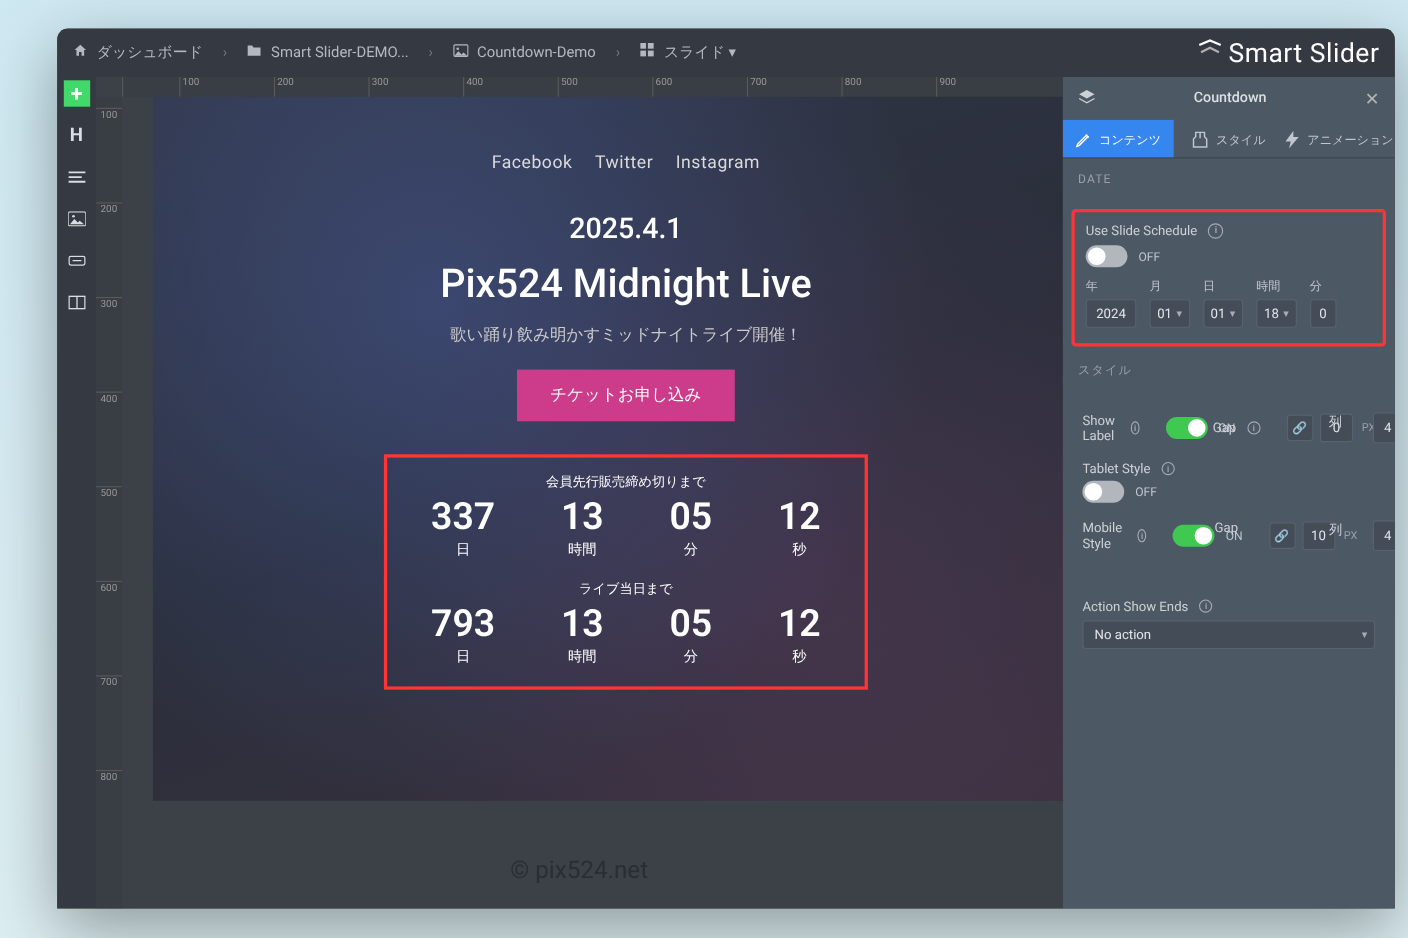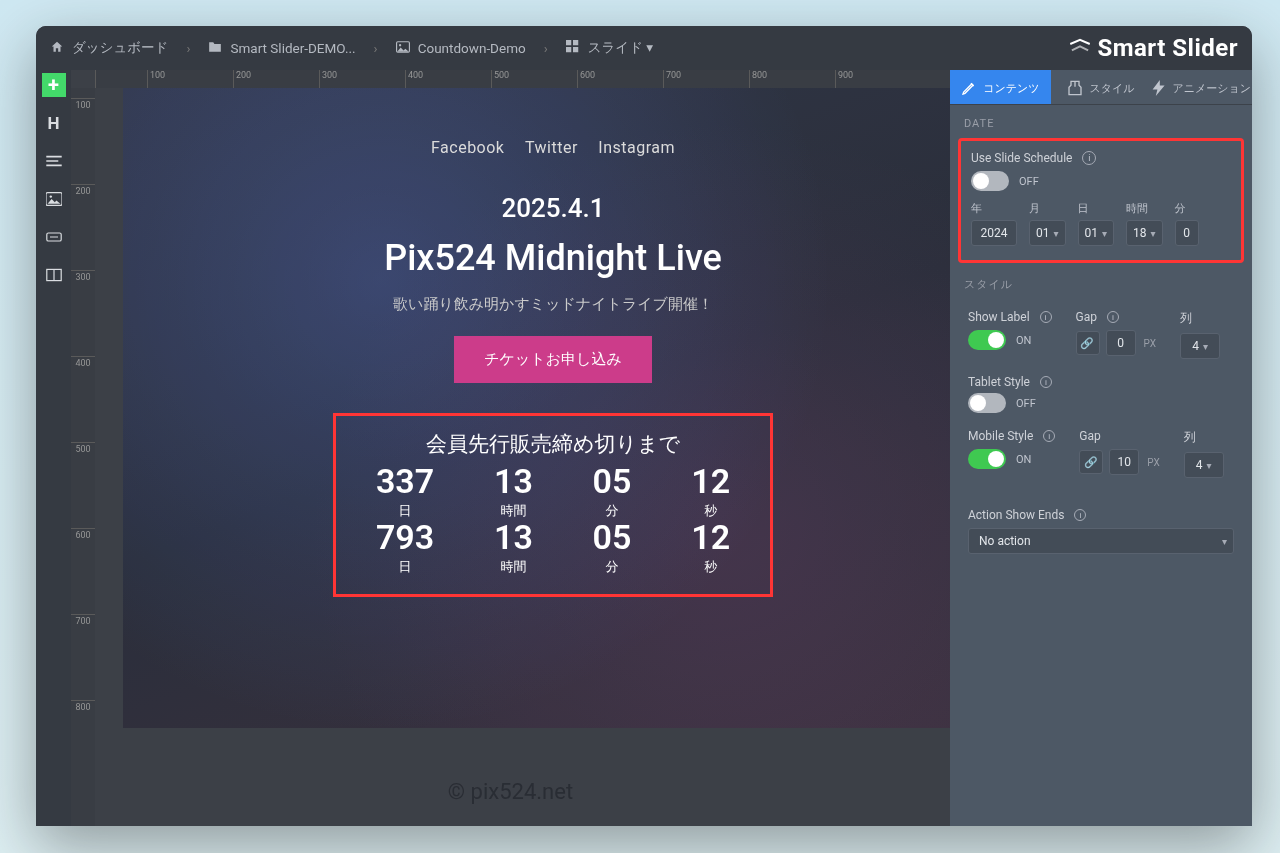--- a/index.html
+++ b/index.html
@@ -7,21 +7,21 @@
     font-family: -apple-system, BlinkMacSystemFont, "Segoe UI", Roboto, sans-serif;
     background: linear-gradient(180deg, #c8e5f0 0%, #d8ecf0 100%);
     width: 1280px;
     height: 853px;
     overflow: hidden;
     position: relative;
     color: #ccc;
   }
   .app {
     position: absolute;
-    top: 26px; left: 36px;
+    top: 26px; left: 52px;
     width: 1216px; height: 800px;
     background: #1a1f28;
     border-radius: 10px 10px 0 0;
     overflow: hidden;
     display: flex;
     flex-direction: column;
     box-shadow: 0 20px 60px rgba(0,0,0,0.4);
   }
   .topbar {
     height: 44px;
@@ -29,23 +29,23 @@
     align-items: center;
     padding: 0 14px;
     background: #1a1f28;
     color: #aab0b9;
     font-size: 13.5px;
   }
   .topbar .crumb { display: flex; align-items: center; gap: 8px; }
   .sep { color: #666; padding: 0 10px; }
   .logo-area {
     margin-left: auto;
-    display: flex; align-items: center;
+    display: flex; align-items: flex-start;
     color: #fff;
-    font-weight: 700;
+    font-weight: 400;
     font-size: 24px;
     letter-spacing: 0.5px;
   }
   .logo-area svg { margin-right: 4px; }
   .main-row { display: flex; flex: 1; min-height: 0; }
   .left-tools {
     width: 35px;
     background: #1a1f28;
     display: flex;
     flex-direction: column;
@@ -115,21 +115,21 @@
     color: #fff;
     font-size: 15px;
     padding: 14px 30px;
   }
   .countdown-box {
     margin: 30px auto 0;
     border: 3px solid #ff1a1a;
     width: 440px;
     padding: 14px 10px 18px;
   }
-  .cd-title { font-size: 21px; margin-bottom: 6px; }
+  .cd-title { font-size: 12px; margin-bottom: 6px; }
   .cd-row { display: flex; justify-content: space-around; }
   .cd-item .num { font-size: 34px; font-weight: 600; line-height: 1; }
   .cd-item .lab { font-size: 13px; margin-top: 4px; }
   .cd-title2 { margin-top: 18px; }
   .watermark {
     position: absolute;
     left: 50%; transform: translateX(-50%);
     bottom: 22px;
     font-size: 22px;
     color: #0c1018;
@@ -159,21 +159,21 @@
     align-items: center;
     justify-content: center;
     padding: 10px 0 8px;
     gap: 6px;
     font-size: 11px;
     color: #b8bec8;
   }
   .rp-tab.active { background: #1a76ec; color: #fff; }
   .rp-section-lab { padding: 12px 14px 6px; font-size: 11px; letter-spacing: 1px; color: #8c929d; }
   .rp-group {
-    margin: 2px 8px 10px;
+    margin: 15px 8px 10px;
     padding: 10px 10px 14px;
     border-radius: 4px;
   }
   .rp-group.highlight { border: 3px solid #ff1a1a; }
   .field-label { font-size: 12px; color: #c8ccd3; margin-right: 4px; }
   .toggle {
     width: 38px; height: 20px; border-radius: 20px;
     background: #a8aeb6;
     position: relative;
     display: inline-block;
@@ -192,21 +192,21 @@
     border-radius: 3px;
     font-size: 12px;
     min-width: 36px;
     text-align: center;
     display: flex; align-items: center; justify-content: center;
     gap: 4px;
   }
   .select .chev { font-size: 10px; color: #9aa0ac; }
   .select.wide { justify-content: space-between; min-width: 100px; padding-left: 10px; }
   .style-row { display: flex; gap: 24px; margin-top: 6px; padding: 4px 0; }
-  .style-col { display: flex; flex-direction: column; gap: 6px; min-width: 80px; }
+  .style-col { display: flex; gap: 24px; min-width: 80px; }
   .inline { display: flex; align-items: center; gap: 6px; }
   .link-icon {
     width: 24px; height: 24px; background:#2a3440; border:1px solid #424d5c; border-radius:3px;
     display:flex; align-items:center; justify-content:center; font-size:11px; color:#aeb4bf;
   }
   .px { font-size:10px; color:#8c929d; padding-left:2px; }
   .dim-overlay {
     position: absolute; inset: 0;
     background: rgba(255,255,255,0.12);
     pointer-events: none;
@@ -343,20 +343,21 @@
               </div>
             <div class="cd-item">
                 <div class="num">05</div>
                 <div class="lab">分</div>
               </div>
             <div class="cd-item">
                 <div class="num">12</div>
                 <div class="lab">秒</div>
               </div>
           </div>
+          <div class="cd-title cd-title2">ライブ当日まで</div>
           <div class="cd-row">
             <div class="cd-item">
                 <div class="num">793</div>
                 <div class="lab">日</div>
               </div>
             <div class="cd-item">
                 <div class="num">13</div>
                 <div class="lab">時間</div>
               </div>
             <div class="cd-item">
@@ -368,20 +369,30 @@
                 <div class="lab">秒</div>
               </div>
           </div>
         </div>
       </div>
 
       <div class="watermark">© pix524.net</div>
     </div>
 
     <div class="rightpanel">
+      <div class="rp-header">
+        <span>
+          <svg width="16" height="14" viewBox="0 0 20 18" fill="#c5cad2">
+              <path d="M10 1l9 5-9 5-9-5z"></path>
+              <path d="M1 11l9 5 9-5" fill="none" stroke="#c5cad2" stroke-width="1.5"></path>
+            </svg>
+        </span>
+        <div class="rp-title">Countdown</div>
+        <span class="rp-close">✕</span>
+      </div>
 
       <div class="rp-tabs">
         <div class="rp-tab active">
           <svg width="16" height="16" viewBox="0 0 24 24" fill="none" stroke="#fff" stroke-width="2">
               <path d="M3 21l3-1 12-12-2-2L4 18z"></path>
               <path d="M15 5l4 4"></path>
             </svg>
           <span>コンテンツ</span>
         </div>
         <div class="rp-tab">

